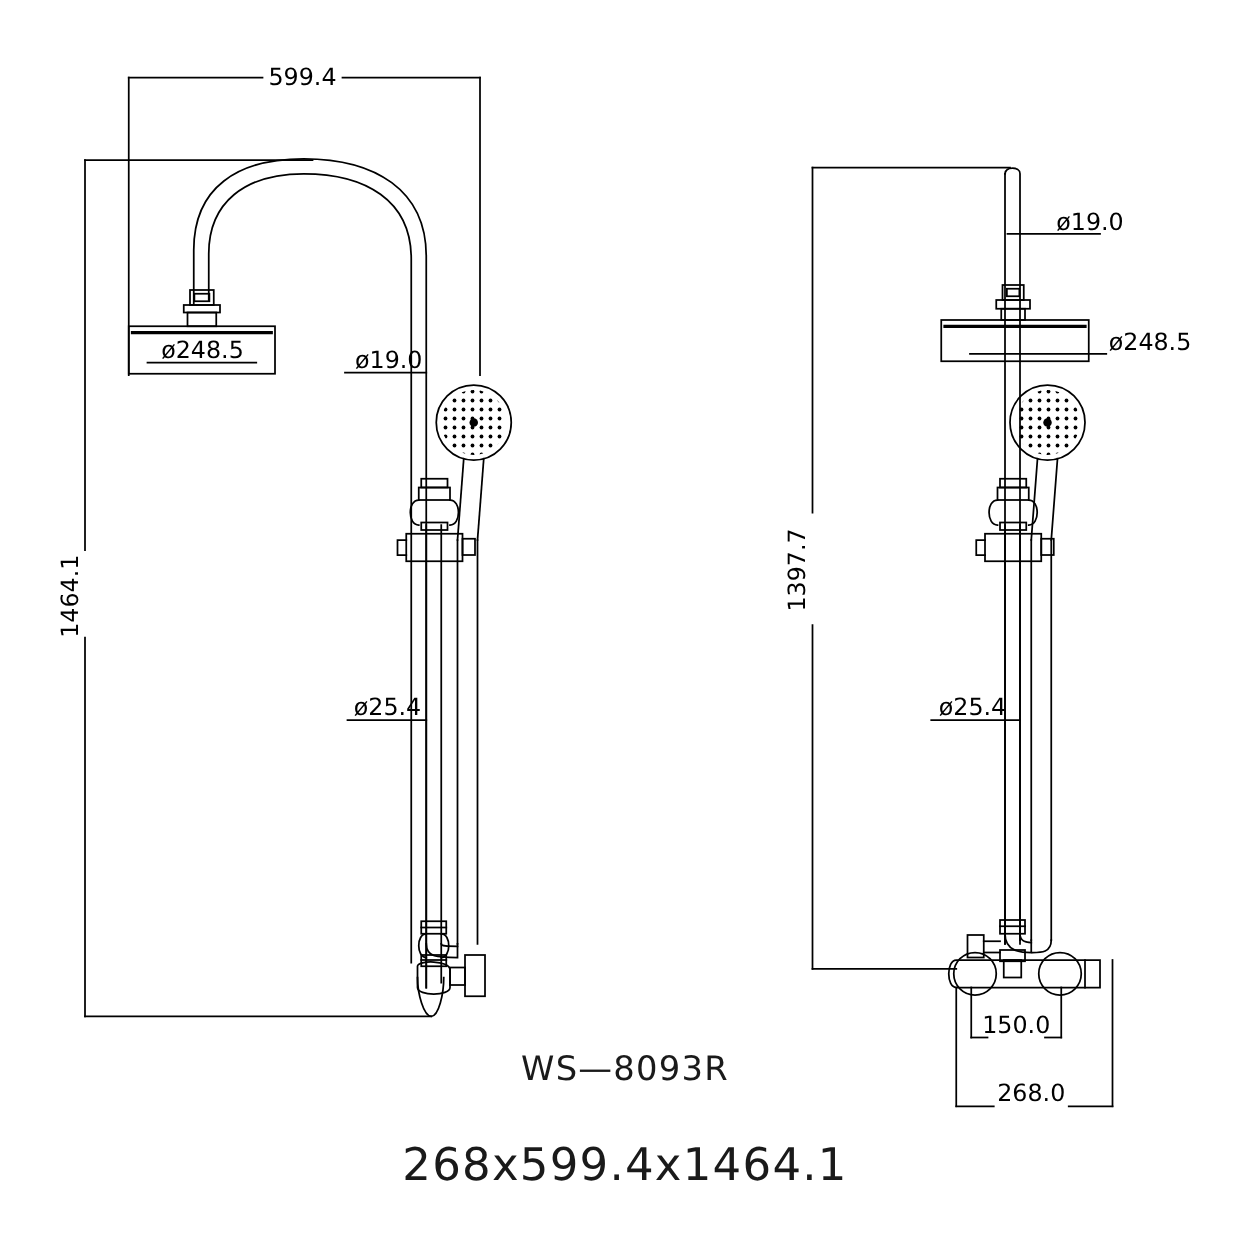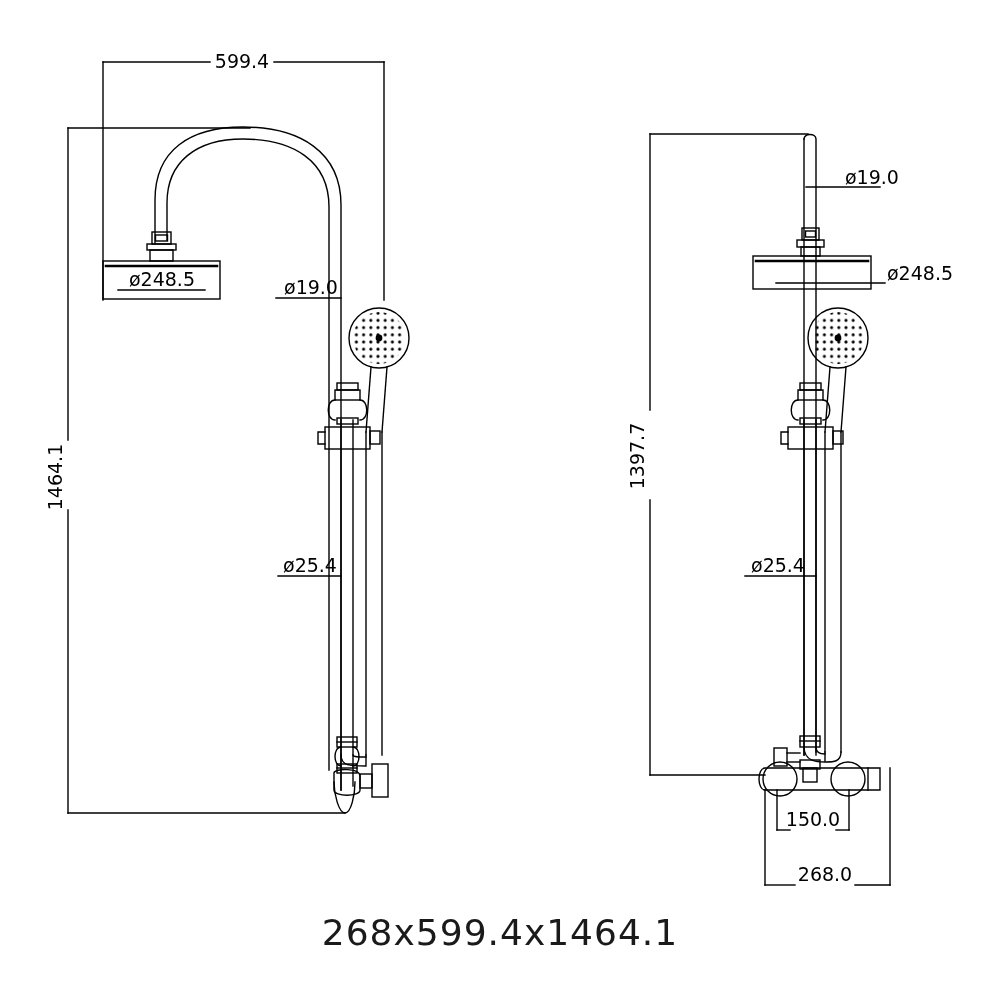--- a/index.html
+++ b/index.html
@@ -259,16 +259,17 @@
       <text x="887" y="280" font-size="19" text-anchor="start">ø248.5</text>
 
       <text x="778" y="572" font-size="19" text-anchor="middle">ø25.4</text>
 
       <text x="813" y="826" font-size="19" text-anchor="middle">150.0</text>
 
       <text x="825" y="881" font-size="19" text-anchor="middle">268.0</text>
     </g>
   </svg>
 
+  <div class="cap" id="title-code">WS—8093R</div>
 
   <div class="cap" id="title-dims">268x599.4x1464.1</div>
 
 </div>
 
 </body></html>

